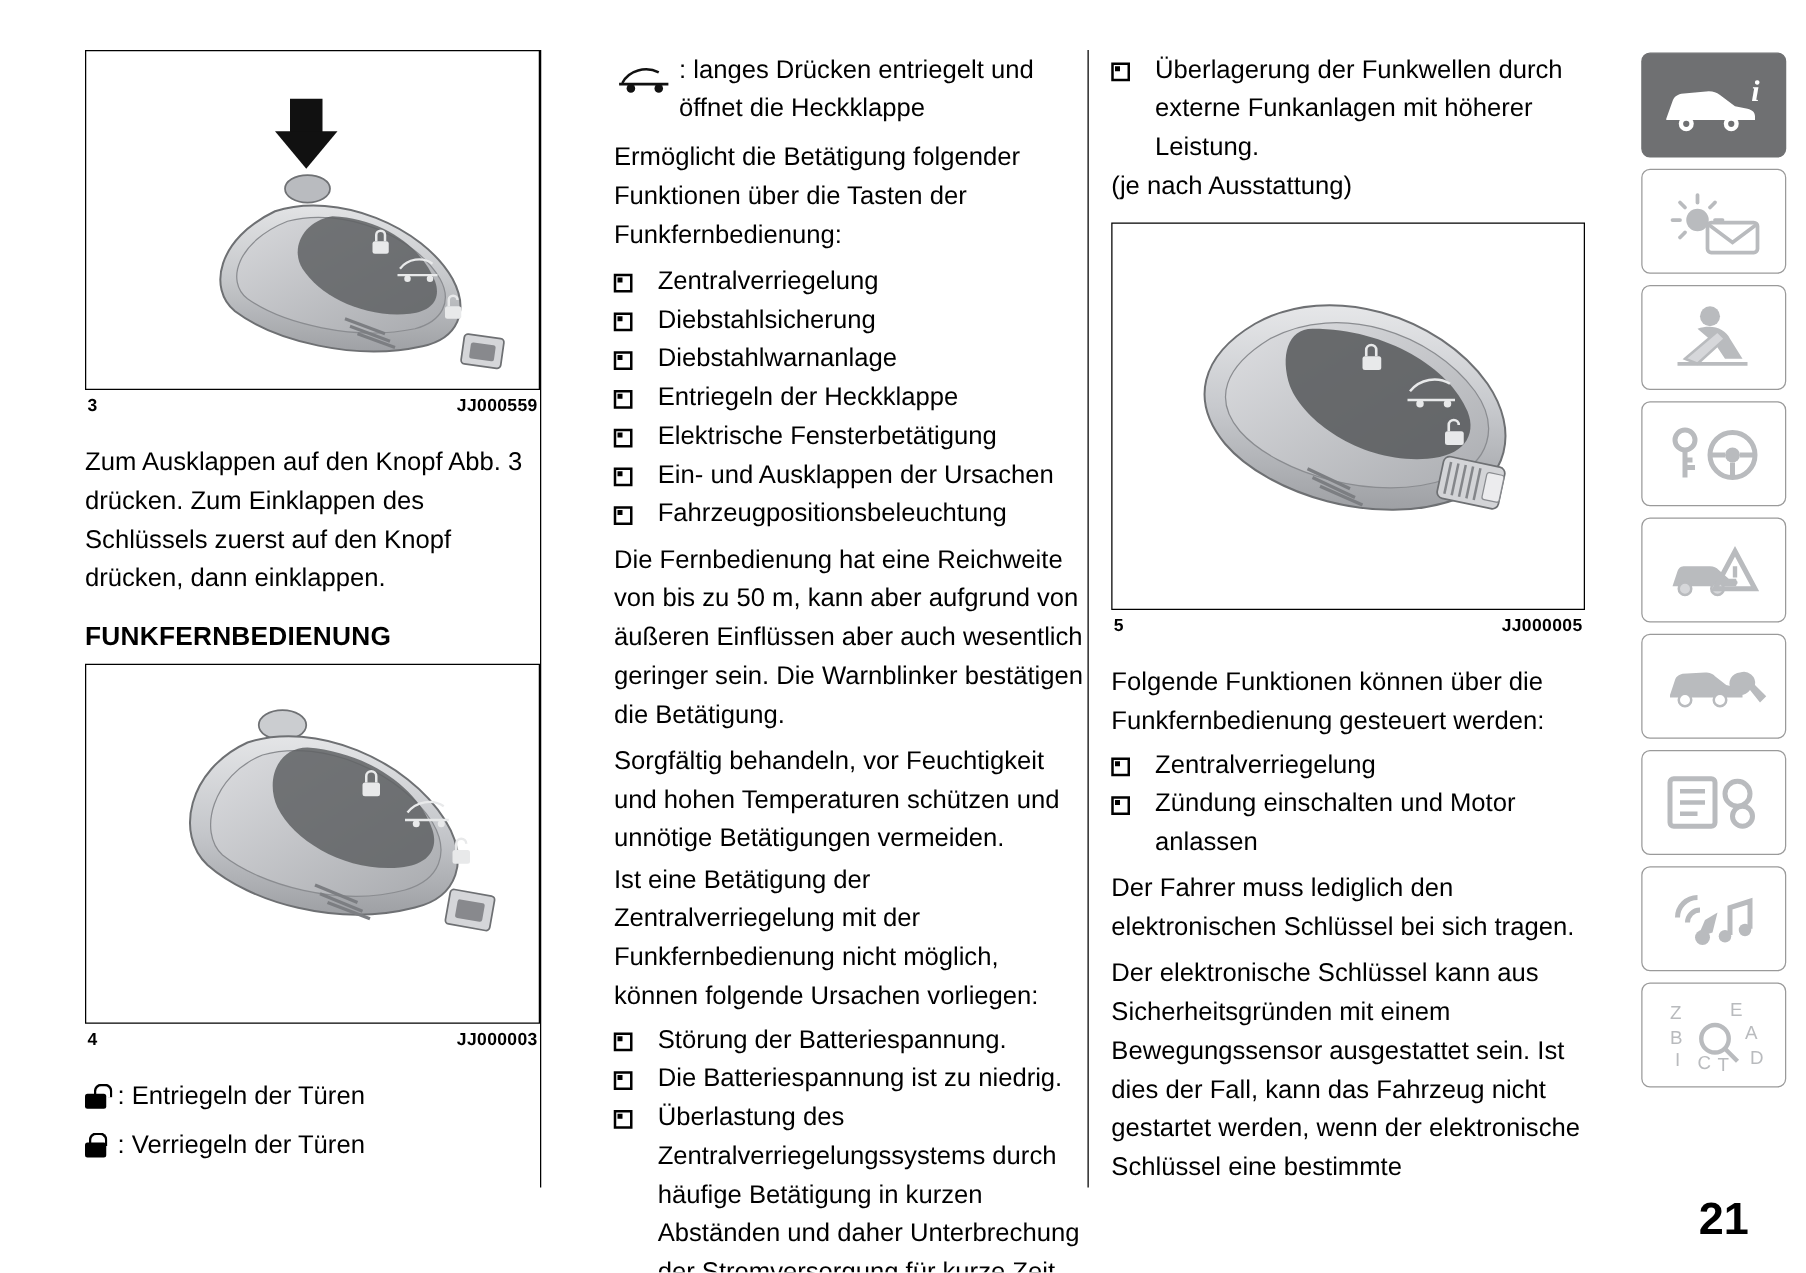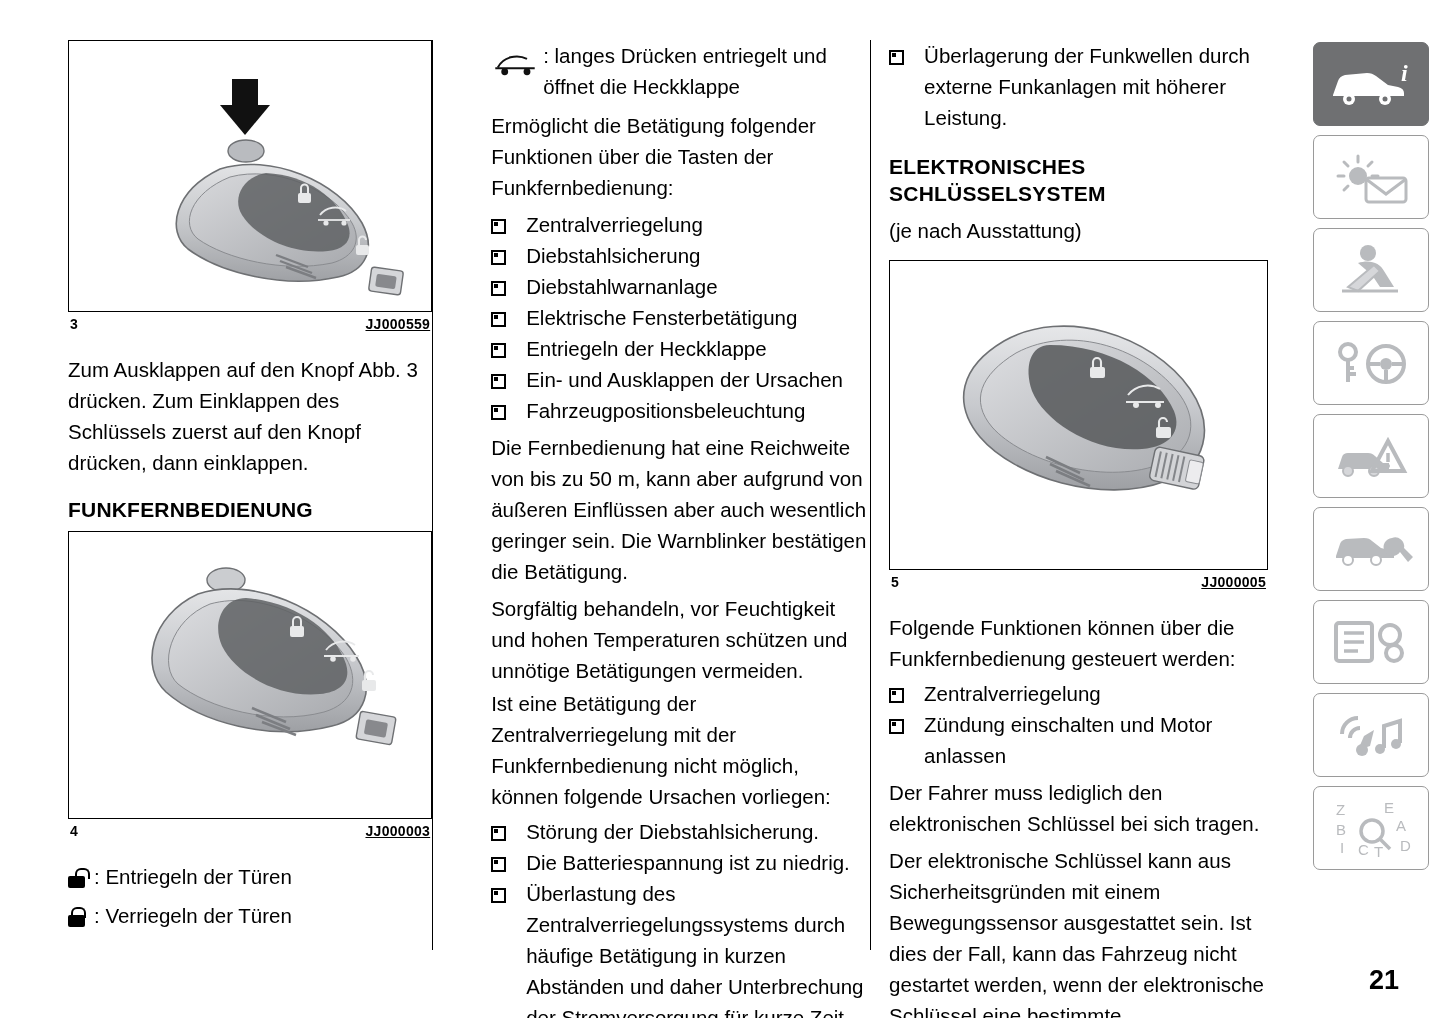--- a/index.html
+++ b/index.html
@@ -52,21 +52,21 @@
     position: relative;
     box-sizing: border-box;
   }
   .figcaption {
     display: flex;
     justify-content: space-between;
     font-size: 14px;
     font-weight: bold;
     padding: 4px 2px 0 2px;
   }
-  .figcaption .code { font-weight: bold; letter-spacing: 0.3px; text-decoration: underline; }
+  .figcaption .code { font-weight: bold; letter-spacing: 0.3px; }
   h2 {
     font-size: 21px;
     font-weight: bold;
     margin: 18px 0 8px 0;
     line-height: 27px;
     letter-spacing: 0.2px;
   }
   h3 {
     font-size: 20.5px;
     font-weight: bold;
@@ -145,21 +145,21 @@
     box-sizing: border-box;
   }
   .tab.active {
     background: #6f7072;
     border-color: #6f7072;
   }
   .pagenum {
     position: absolute;
     right: 46px;
     bottom: 22px;
-    font-size: 27px;
+    font-size: 36px;
     font-weight: bold;
   }
   .fig-img { display:block; margin: 0 auto; }
 </style>
 </head>
 <body>
 
 <div class="page">
 
   <div class="columns">
@@ -312,67 +312,66 @@
         <div class="bullet">
             <span class="sq"></span>
             <span class="txt">Diebstahlsicherung</span>
           </div>
         <div class="bullet">
             <span class="sq"></span>
             <span class="txt">Diebstahlwarnanlage</span>
           </div>
         <div class="bullet">
             <span class="sq"></span>
+            <span class="txt">Entriegeln der Heckklappe</span>
+          </div>
+        <div class="bullet">
+            <span class="sq"></span>
             <span class="txt">Elektrische Fensterbetätigung</span>
-          </div>
-        <div class="bullet">
-            <span class="sq"></span>
-            <span class="txt">Entriegeln der Heckklappe</span>
           </div>
         <div class="bullet">
             <span class="sq"></span>
             <span class="txt">Ein- und Ausklappen der Ursachen</span>
           </div>
         <div class="bullet">
             <span class="sq"></span>
             <span class="txt">Fahrzeugpositionsbeleuchtung</span>
           </div>
       </div>
 
       <p style="margin-top:6px;">Die Fernbedienung hat eine Reichweite von bis zu 50 m, kann aber aufgrund von äußeren Einflüssen aber auch wesentlich geringer sein. Die Warnblinker bestätigen die Betätigung.</p>
       <p style="margin-top:6px;">Sorgfältig behandeln, vor Feuchtigkeit und hohen Temperaturen schützen und unnötige Betätigungen vermeiden.</p>
 
 
       <p>Ist eine Betätigung der Zentralverriegelung mit der Funkfernbedienung nicht möglich, können folgende Ursachen vorliegen:</p>
 
       <div style="margin-top:4px;">
         <div class="bullet">
             <span class="sq"></span>
-            <span class="txt">Störung der Diebstahlsicherung.</span>
+            <span class="txt">Störung der Batteriespannung.</span>
           </div>
         <div class="bullet">
             <span class="sq"></span>
             <span class="txt">Die Batteriespannung ist zu niedrig.</span>
           </div>
         <div class="bullet">
             <span class="sq"></span>
             <span class="txt">Überlastung des Zentralverriegelungssystems durch häufige Betätigung in kurzen Abständen und daher Unterbrechung der Stromversorgung für kurze Zeit.</span>
           </div>
       </div>
     </div>
 
     <div class="vrule"></div>
 
     <div class="col c3" style="padding-left:0;">
       <div class="bullet" style="margin-top:0;">
         <span class="sq" style="margin-top:10px;"></span>
         <span class="txt">Überlagerung der Funkwellen durch externe Funkanlagen mit höherer Leistung.</span>
       </div>
 
-      <h2 style="margin-top:20px;">ELEKTRONISCHES SCHLÜSSELSYSTEM</h2>
       <p>(je nach Ausstattung)</p>
 
       <div class="figure" style="height:310px;margin-top:14px;">
         <svg class="fig-img" width="370" height="306" viewBox="0 0 370 306">
           <defs>
             <linearGradient id="k1" x1="0" y1="0" x2="0" y2="1">
               <stop offset="0" stop-color="#e6e7e9"></stop>
               <stop offset="0.5" stop-color="#c7c9cd"></stop>
               <stop offset="1" stop-color="#9ea0a4"></stop>
             </linearGradient>

